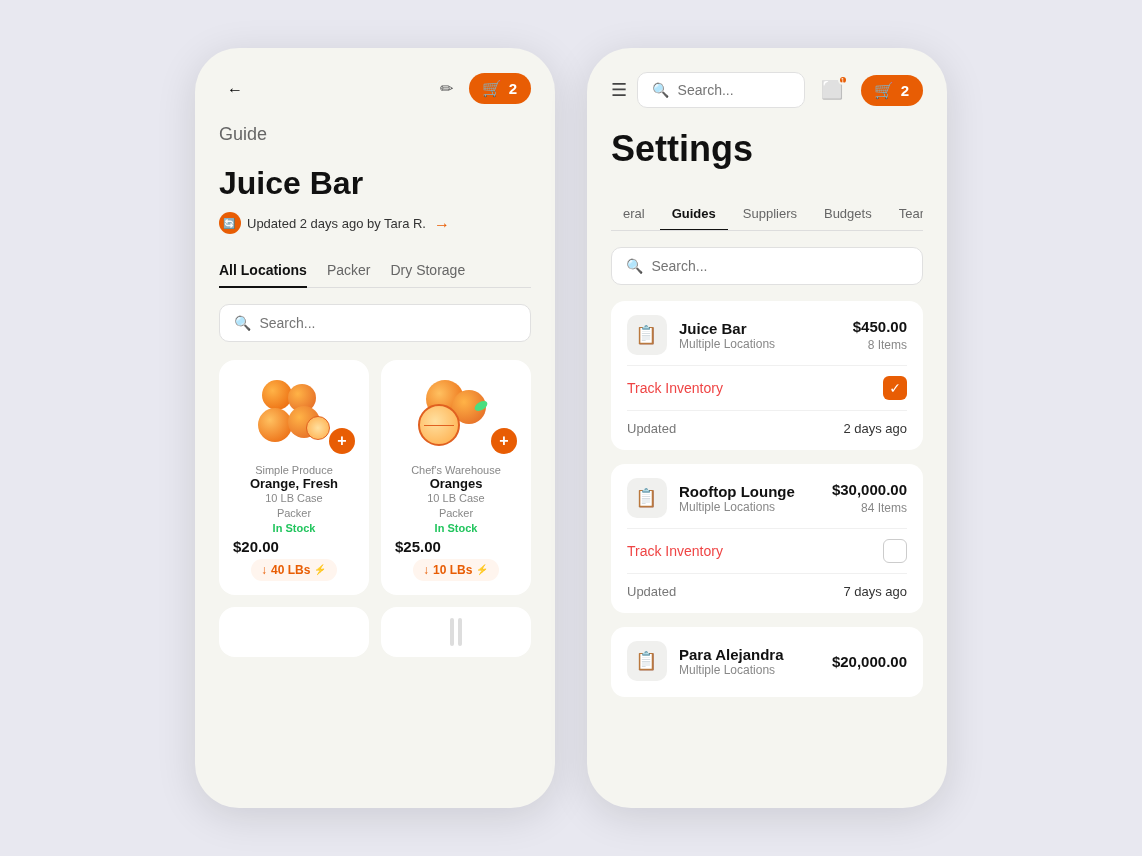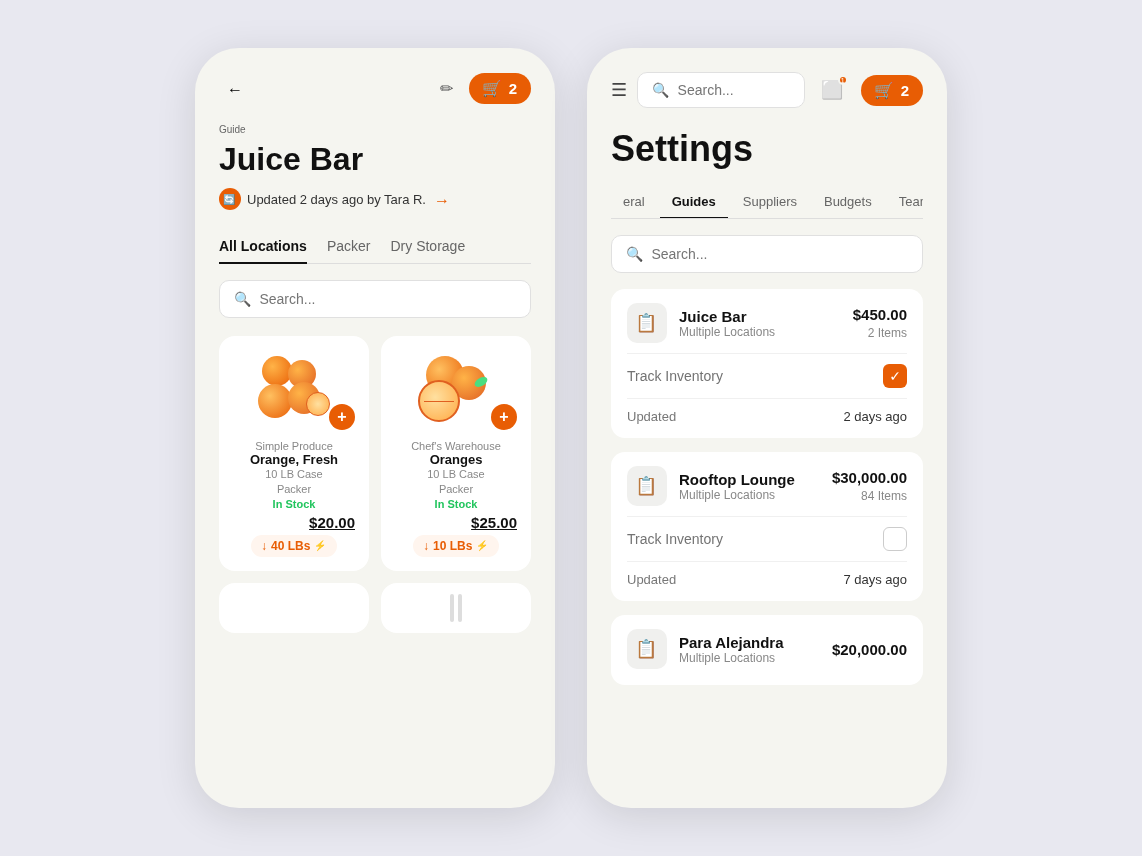--- a/index.html
+++ b/index.html
@@ -58,22 +58,22 @@
       padding: 6px 14px;
       color: white;
       font-weight: 700;
       font-size: 15px;
       cursor: pointer;
     }
     .cart-badge .cart-icon { font-size: 16px; }
 
     .guide-label {
       color: #666;
-      font-size: 10px;
-      margin-bottom: 6px;
+      font-size: 18px;
+      margin-bottom: 20px;
     }
     .page-title {
       font-size: 32px;
       font-weight: 800;
       color: #111;
       margin-bottom: 10px;
     }
     .updated-row {
       display: flex; align-items: center; gap: 6px;
       margin-bottom: 20px;
@@ -153,21 +153,21 @@
       border-radius: 50%;
       color: white;
       display: flex; align-items: center; justify-content: center;
       font-size: 16px; font-weight: bold;
       cursor: pointer;
     }
     .supplier-name { font-size: 11px; color: #888; text-align: center; }
     .product-name { font-size: 13px; font-weight: 700; color: #111; text-align: center; }
     .product-sub { font-size: 11px; color: #888; text-align: center; line-height: 1.4; }
     .in-stock { color: #22c55e; font-size: 11px; font-weight: 600; text-align: center; }
-    .price { font-size: 15px; font-weight: 700; color: #111; text-align: right; margin: 4px 0; text-decoration: underline; }
+    .price { font-size: 15px; font-weight: 700; color: #111; text-align: left; margin: 4px 0; }
     .qty-badge {
       display: flex; align-items: center; justify-content: center; gap: 4px;
       background: #fff5ee;
       border-radius: 20px;
       padding: 4px 10px;
       font-size: 12px;
       color: #e85d04;
       font-weight: 600;
       margin: 0 auto;
       width: fit-content;
@@ -208,21 +208,21 @@
       background: #e85d04;
       border-radius: 50%;
       border: 2px solid #f5f5f0;
       font-size: 7px;
       color: white;
       display: flex; align-items: center; justify-content: center;
     }
 
     .right-phone .page-title {
       font-size: 36px; font-weight: 800; color: #111;
-      margin-bottom: 16px;
+      margin-bottom: 28px;
     }
 
     
     .settings-tabs {
       display: flex;
       gap: 3px;
       border-bottom: 1px solid #ddd;
       margin-bottom: 16px;
       overflow: hidden;
     }
@@ -266,21 +266,21 @@
     .guide-price { text-align: right; }
     .guide-price-val { font-size: 15px; font-weight: 700; color: #111; display: block; }
     .guide-items { font-size: 12px; color: #888; }
 
     .guide-track-row {
       display: flex; align-items: center; justify-content: space-between;
       padding: 10px 0;
       border-top: 1px solid #f0f0f0;
       border-bottom: 1px solid #f0f0f0;
     }
-    .track-label { font-size: 14px; color: #737373; }
+    .track-label { font-size: 14px; color: #ef4444; }
     .checkbox-on {
       width: 24px; height: 24px;
       background: #e85d04;
       border-radius: 6px;
       display: flex; align-items: center; justify-content: center;
       color: white; font-size: 14px;
     }
     .checkbox-off {
       width: 24px; height: 24px;
       background: white;
@@ -447,21 +447,21 @@
         <div class="guide-card-header">
           <div class="guide-icon">
             <span>📋</span>
           </div>
           <div class="guide-info">
             <div class="guide-name">Juice Bar</div>
             <div class="guide-location">Multiple Locations</div>
           </div>
           <div class="guide-price">
             <span class="guide-price-val">$450.00</span>
-            <span class="guide-items">2 Items</span>
+            <span class="guide-items">8 Items</span>
           </div>
         </div>
         <div class="guide-track-row">
           <span class="track-label">Track Inventory</span>
           <div class="checkbox-on">
             <span>✓</span>
           </div>
         </div>
         <div class="guide-updated-row">
           <span class="updated-key">Updated</span>

